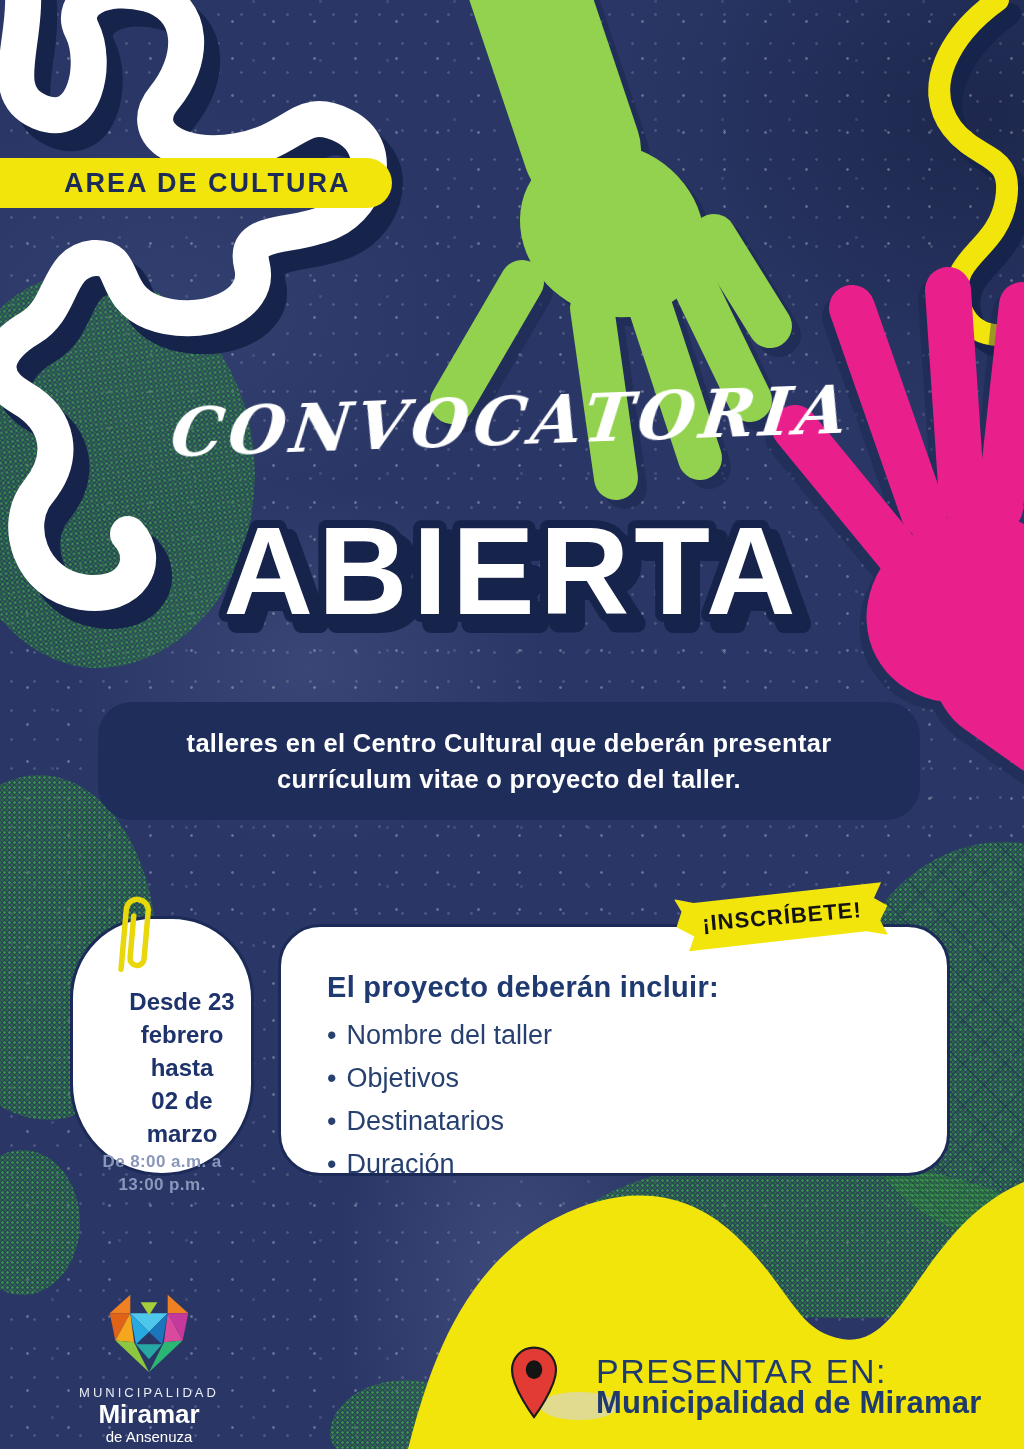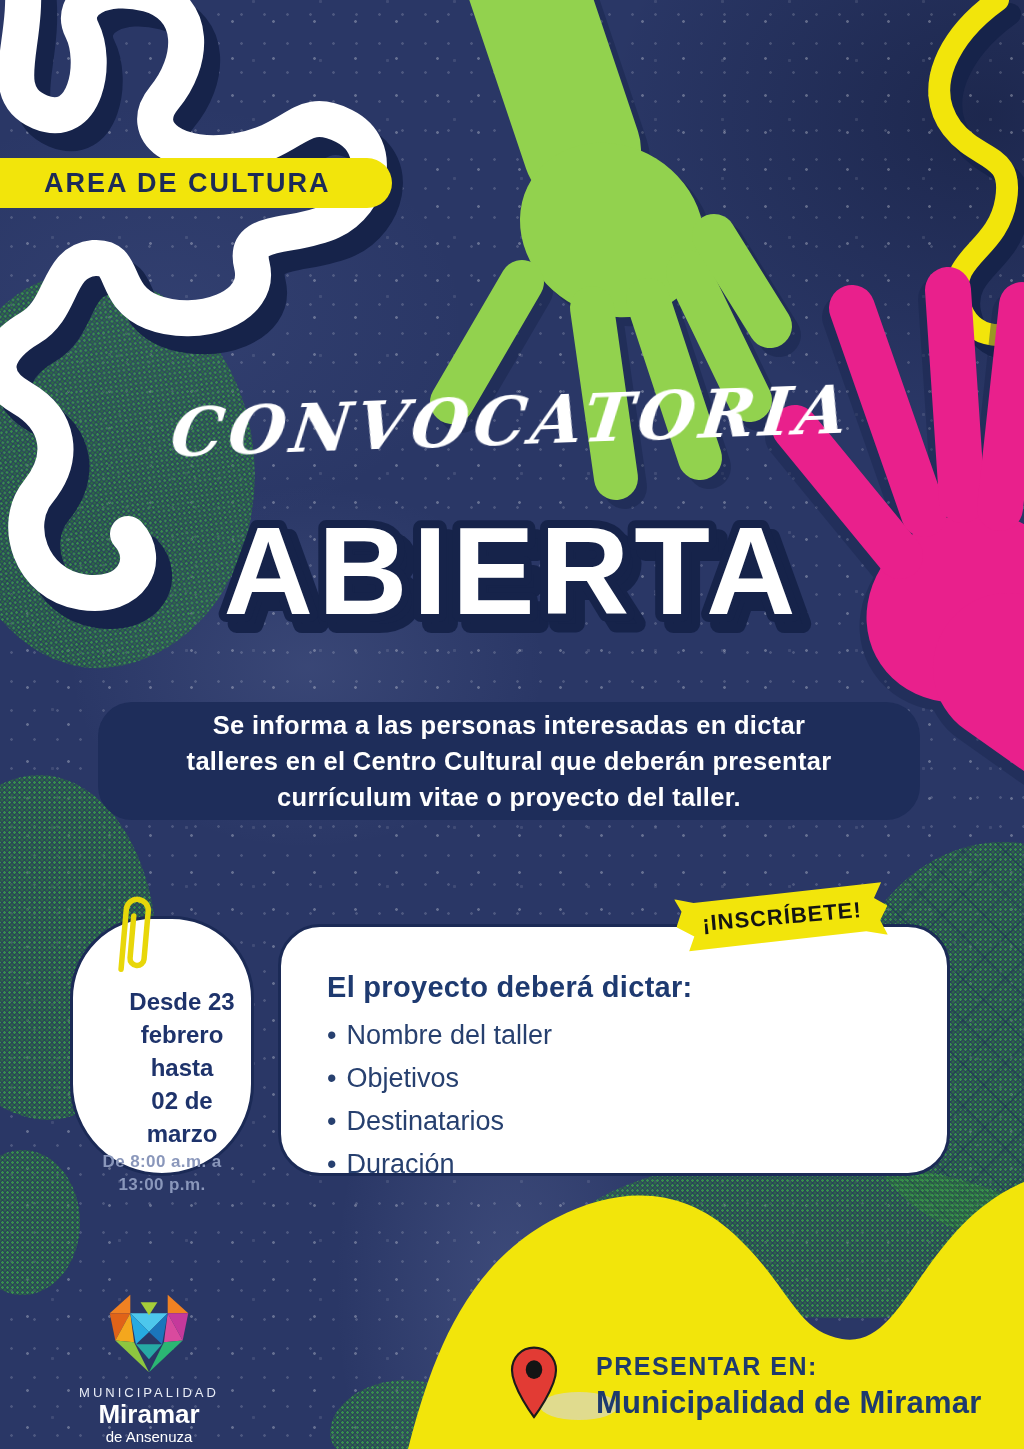--- a/index.html
+++ b/index.html
@@ -38,21 +38,21 @@
       repeating-linear-gradient(-45deg, rgba(24,40,84,.30) 0 2px, transparent 2px 30px),
       radial-gradient(circle, rgba(58,148,76,.95) 1.1px, transparent 1.5px),
       radial-gradient(circle, rgba(44,116,62,.9) 1.1px, transparent 1.5px);
     background-size:auto,auto,5px 5px,5px 5px;
   }
   .deco-svg{position:absolute;left:0;top:0;z-index:3;}
   
   .area-banner{
     position:absolute;left:0;top:158px;width:392px;height:50px;z-index:5;
     background:#F2E50B;border-radius:0 28px 28px 0;
-    display:flex;align-items:center;padding-left:44px;box-sizing:border-box;
+    display:flex;align-items:center;padding-left:64px;box-sizing:border-box;
   }
   .area-banner span{font-size:27px;font-weight:800;letter-spacing:2px;color:#1C2B57;}
   
   .script-title{
     position:absolute;left:0;top:382px;width:100%;text-align:center;z-index:5;
     color:#ffffff;font-family:"DejaVu Serif",serif;font-style:italic;font-weight:bold;
     font-size:66px;letter-spacing:5px;transform:rotate(-2deg) skewX(-9deg);
   }
   .abierta-svg{position:absolute;left:140px;top:472px;z-index:5;}
   .abierta-svg text{
@@ -93,21 +93,21 @@
   .ribbon span{color:#141414;font-weight:800;font-size:22px;letter-spacing:1px;}
   
   .wave-svg{position:absolute;left:0;top:1140px;z-index:6;}
   .pin-shadow{
     position:absolute;left:540px;top:1392px;width:78px;height:28px;z-index:7;
     background:#DDD9A6;border-radius:50%;opacity:.85;
   }
   .pin-svg{position:absolute;left:510px;top:1346px;z-index:8;}
   .present-label{
     position:absolute;left:596px;top:1352px;z-index:8;
-    color:#1E3A6E;font-weight:700;font-size:25px;letter-spacing:1.5px;
+    color:#1E3A6E;font-weight:400;font-size:34px;letter-spacing:1.5px;
   }
   .present-place{
     position:absolute;left:596px;top:1385px;z-index:8;
     color:#1E3A6E;font-weight:700;font-size:31px;letter-spacing:.2px;
   }
   
   .logo{position:absolute;left:48px;top:1290px;width:154px;text-align:center;z-index:8;margin-left:24px;}
   .logo .org{color:#E8ECF6;font-size:13px;font-weight:400;letter-spacing:3px;margin-top:5px;}
   .logo .city{color:#ffffff;font-size:26px;font-weight:800;line-height:28px;}
   .logo .region{color:#ffffff;font-size:15px;font-weight:400;line-height:17px;}
@@ -163,42 +163,41 @@
     <span>AREA DE CULTURA</span>
   </div>
 
   <div class="script-title">CONVOCATORIA</div>
   <svg class="abierta-svg" width="744" height="200" viewBox="0 0 744 200">
     <text x="382" y="152" text-anchor="middle" fill="#16234A" stroke="#16234A" stroke-width="18" stroke-linejoin="round" paint-order="stroke">ABIERTA</text>
     <text x="372" y="142" text-anchor="middle" fill="#FFFFFF" stroke="#16234A" stroke-width="16" stroke-linejoin="round" paint-order="stroke">ABIERTA</text>
   </svg>
 
   <div class="intro-box">
-    <div>Se informa a las personas interesadas en dictar</div>
     <div>talleres en el Centro Cultural que deberán presentar</div>
     <div>currículum vitae o proyecto del taller.</div>
   </div>
 
   <div class="card card-schedule">
     <div class="dates">
       <div>Desde 23</div>
       <div>febrero hasta</div>
       <div>02 de marzo</div>
     </div>
     <div class="hours">
       <div>De 8:00 a.m. a</div>
       <div>13:00 p.m.</div>
     </div>
   </div>
   <svg class="paperclip-svg" width="40" height="96" viewBox="0 0 40 96">
     <path d="M12 82 V22 a11 11 0 0 1 22 0 v48 a7 7 0 0 1 -14 0 V28" fill="none" stroke="#E8D70A" stroke-width="5.5" stroke-linecap="round"></path>
   </svg>
 
   <div class="card card-project">
-    <h2>El proyecto deberá dictar:</h2>
+    <h2>El proyecto deberán incluir:</h2>
     <ul>
       <li><span class="bullet">•</span><span>Nombre del taller</span></li>
       <li><span class="bullet">•</span><span>Objetivos</span></li>
       <li><span class="bullet">•</span><span>Destinatarios</span></li>
       <li><span class="bullet">•</span><span>Duración</span></li>
     </ul>
   </div>
 
   <div class="ribbon">
     <span>¡INSCRÍBETE!</span>

